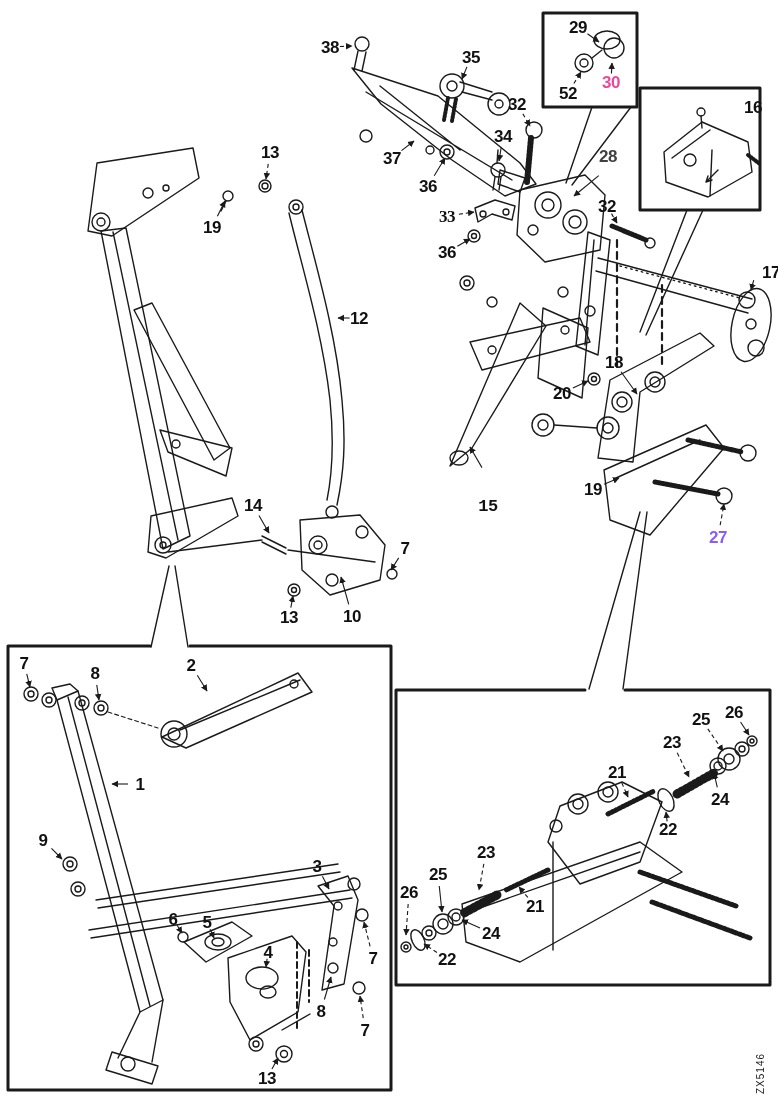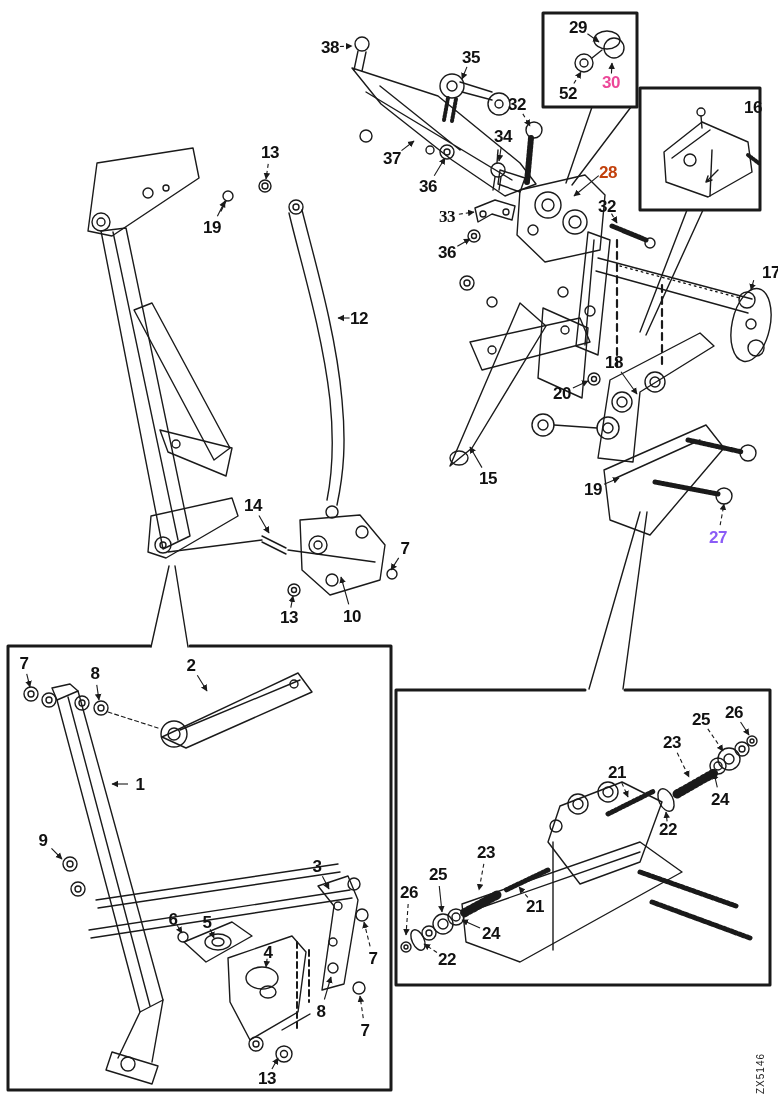--- a/index.html
+++ b/index.html
@@ -320,35 +320,35 @@
 
   <div class="callouts">
       <div class="callout" style="left: 330px; top: 47px; color: rgb(17, 17, 17);">38</div>
       <div class="callout" style="left: 471px; top: 57px; color: rgb(17, 17, 17);">35</div>
       <div class="callout" style="left: 392px; top: 158px; color: rgb(17, 17, 17);">37</div>
       <div class="callout" style="left: 428px; top: 186px; color: rgb(17, 17, 17);">36</div>
       <div class="callout" style="left: 503px; top: 136px; color: rgb(17, 17, 17);">34</div>
       <div class="callout" style="left: 517px; top: 104px; color: rgb(17, 17, 17);">32</div>
       <div class="callout" style="left: 447px; top: 216px; color: rgb(17, 17, 17); font-family: Liberation Serif, serif;">33</div>
       <div class="callout" style="left: 447px; top: 252px; color: rgb(17, 17, 17);">36</div>
-      <div class="callout" style="left: 608px; top: 172px; color: #c2410c;">28</div>
+      <div class="callout" style="left: 608px; top: 156px; color: #404040;">28</div>
       <div class="callout" style="left: 607px; top: 206px; color: rgb(17, 17, 17);">32</div>
       <div class="callout" style="left: 578px; top: 27px; color: rgb(17, 17, 17);">29</div>
       <div class="callout" style="left: 611px; top: 82px; color: #ec4899;">30</div>
       <div class="callout" style="left: 568px; top: 93px; color: rgb(17, 17, 17);">52</div>
       <div class="callout" style="left: 753px; top: 107px; color: rgb(17, 17, 17);">16</div>
       <div class="callout" style="left: 270px; top: 152px; color: rgb(17, 17, 17);">13</div>
       <div class="callout" style="left: 212px; top: 227px; color: rgb(17, 17, 17);">19</div>
       <div class="callout" style="left: 359px; top: 318px; color: rgb(17, 17, 17);">12</div>
       <div class="callout" style="left: 771px; top: 272px; color: rgb(17, 17, 17);">17</div>
       <div class="callout" style="left: 614px; top: 362px; color: rgb(17, 17, 17);">18</div>
       <div class="callout" style="left: 562px; top: 393px; color: rgb(17, 17, 17);">20</div>
       <div class="callout" style="left: 593px; top: 489px; color: rgb(17, 17, 17);">19</div>
       <div class="callout" style="left: 718px; top: 537px; color: #8b5cf6;">27</div>
-      <div class="callout" style="left: 488px; top: 478px; color: rgb(17, 17, 17);">15</div>
+      <div class="callout" style="left: 488px; top: 506px; color: rgb(17, 17, 17); font-family: Liberation Mono, monospace;">15</div>
       <div class="callout" style="left: 253px; top: 505px; color: rgb(17, 17, 17);">14</div>
       <div class="callout" style="left: 405px; top: 548px; color: rgb(17, 17, 17);">7</div>
       <div class="callout" style="left: 289px; top: 617px; color: rgb(17, 17, 17);">13</div>
       <div class="callout" style="left: 352px; top: 616px; color: rgb(17, 17, 17);">10</div>
       <div class="callout" style="left: 24px; top: 663px; color: rgb(17, 17, 17);">7</div>
       <div class="callout" style="left: 95px; top: 673px; color: rgb(17, 17, 17);">8</div>
       <div class="callout" style="left: 191px; top: 665px; color: rgb(17, 17, 17);">2</div>
       <div class="callout" style="left: 140px; top: 784px; color: rgb(17, 17, 17);">1</div>
       <div class="callout" style="left: 43px; top: 840px; color: rgb(17, 17, 17);">9</div>
       <div class="callout" style="left: 317px; top: 866px; color: rgb(17, 17, 17);">3</div>

